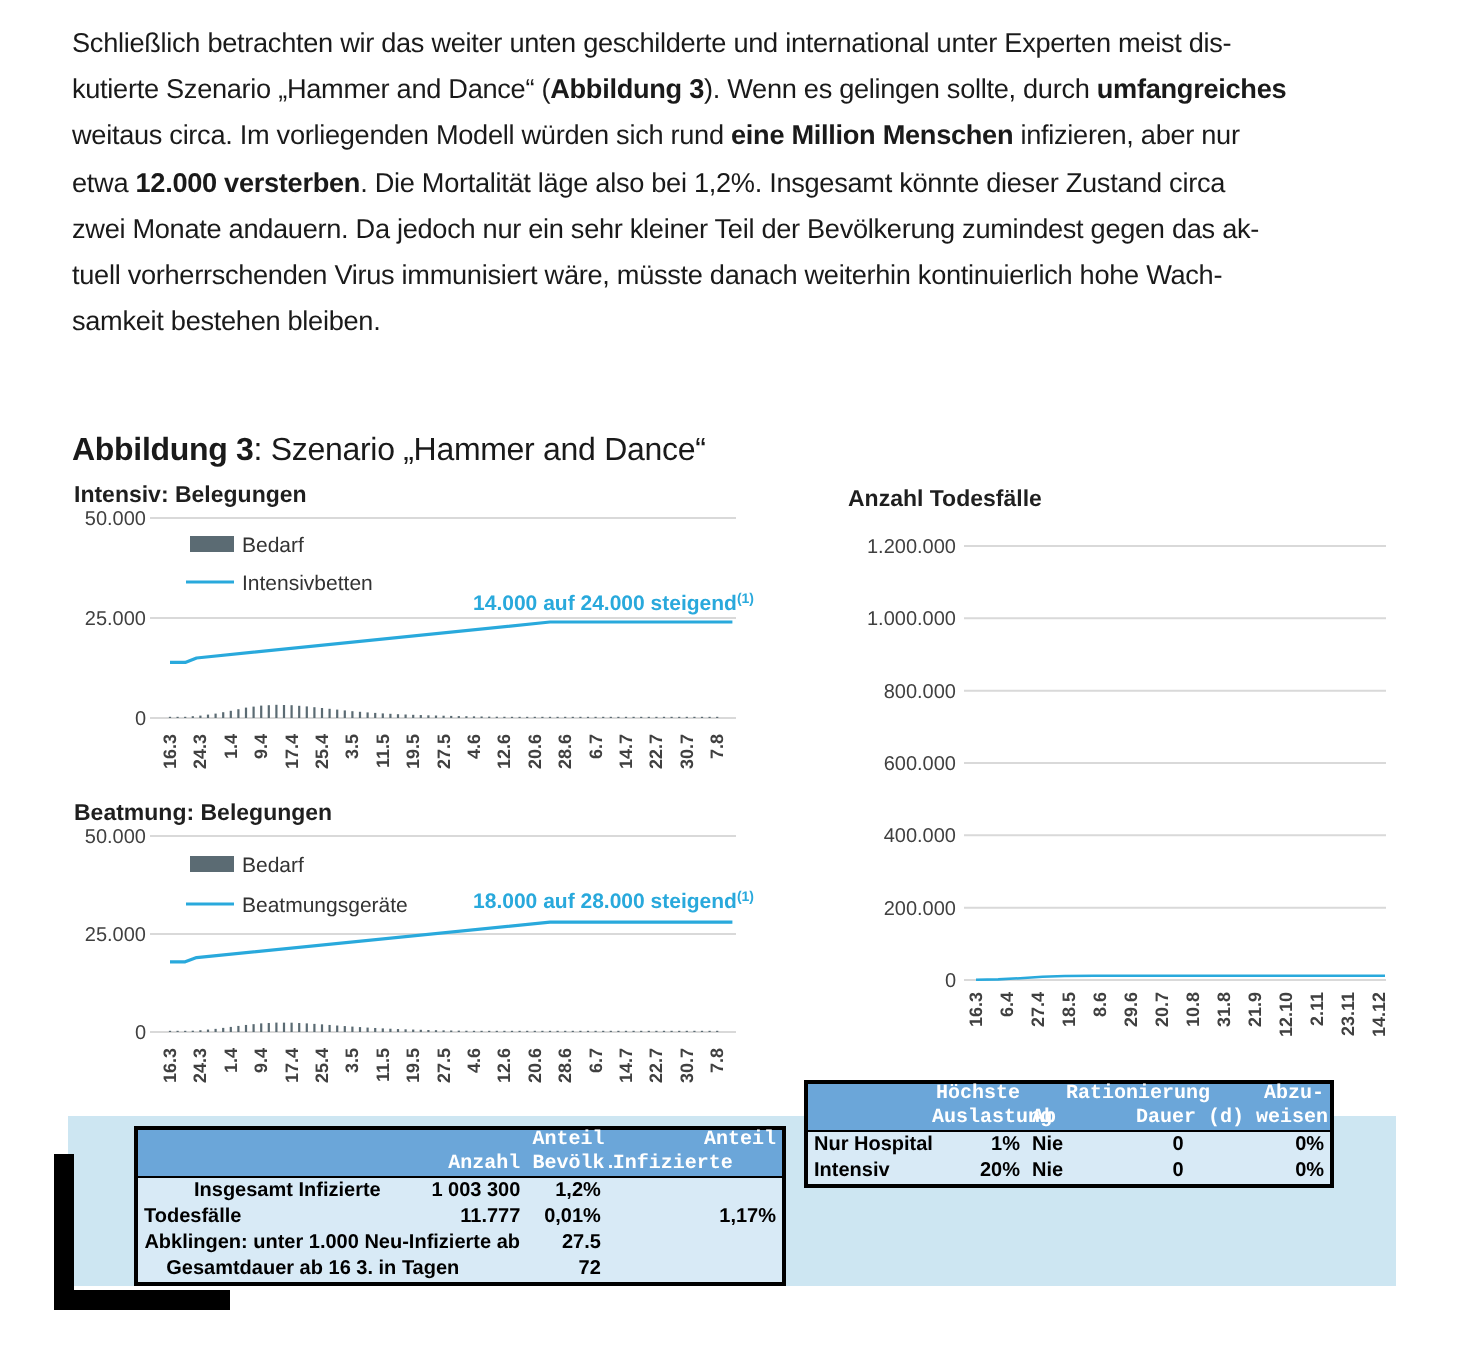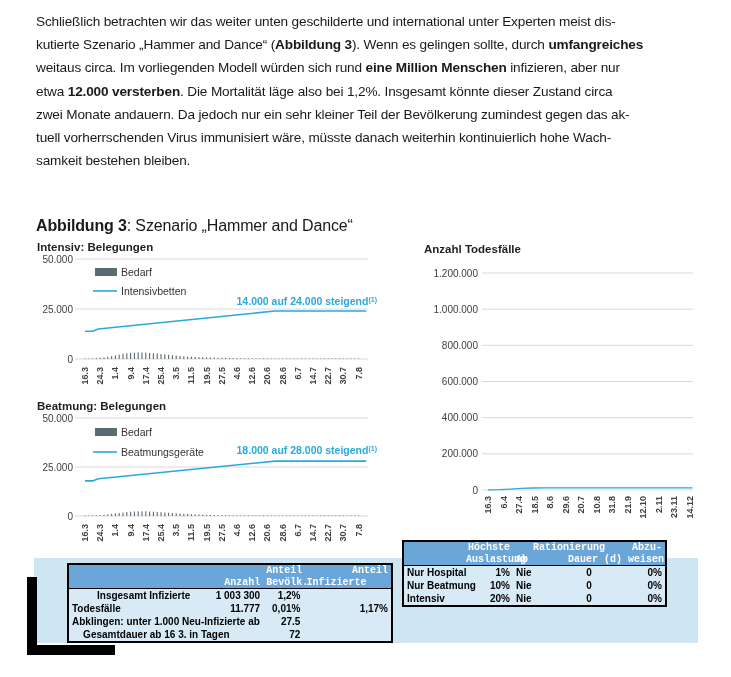--- a/index.html
+++ b/index.html
@@ -327,21 +327,21 @@
           <td style="text-align: right;">1,2%</td>
           <td style="text-align: right;"></td>
         </tr>
         <tr>
           <td style="text-align: left;">Todesfälle</td>
           <td style="text-align: right;">11.777</td>
           <td style="text-align: right;">0,01%</td>
           <td style="text-align: right;">1,17%</td>
         </tr>
         <tr>
-          <td colspan="2" style="text-align: left;">Abklingen: unter 1.000 Neu-Infizierte ab</td>
+          <td colspan="2" style="text-align: center;">Abklingen: unter 1.000 Neu-Infizierte ab</td>
           <td style="text-align: right;">27.5</td>
           <td style="text-align: right;"></td>
         </tr>
         <tr>
           <td colspan="2" style="text-align: left;">&nbsp;&nbsp;&nbsp;&nbsp;Gesamtdauer ab 16 3. in Tagen</td>
           <td style="text-align: right;">72</td>
           <td style="text-align: right;"></td>
         </tr>
       </tbody>
     </table>
@@ -370,27 +370,20 @@
       </thead>
       <tbody>
         <tr>
           <td style="text-align: left;">Nur Hospital</td>
           <td style="text-align: right;">1%</td>
           <td style="text-align: left;">Nie</td>
           <td style="text-align: center;">0</td>
           <td style="text-align: right;">0%</td>
         </tr>
         <tr>
-          <td style="text-align: left;">Nur Beatmung</td>
-          <td style="text-align: right;">10%</td>
-          <td style="text-align: left;">Nie</td>
-          <td style="text-align: center;">0</td>
-          <td style="text-align: right;">0%</td>
-        </tr>
-        <tr>
           <td style="text-align: left;">Intensiv</td>
           <td style="text-align: right;">20%</td>
           <td style="text-align: left;">Nie</td>
           <td style="text-align: center;">0</td>
           <td style="text-align: right;">0%</td>
         </tr>
       </tbody>
     </table>
 
   <div id="bracket-v" class="bracket"></div>

